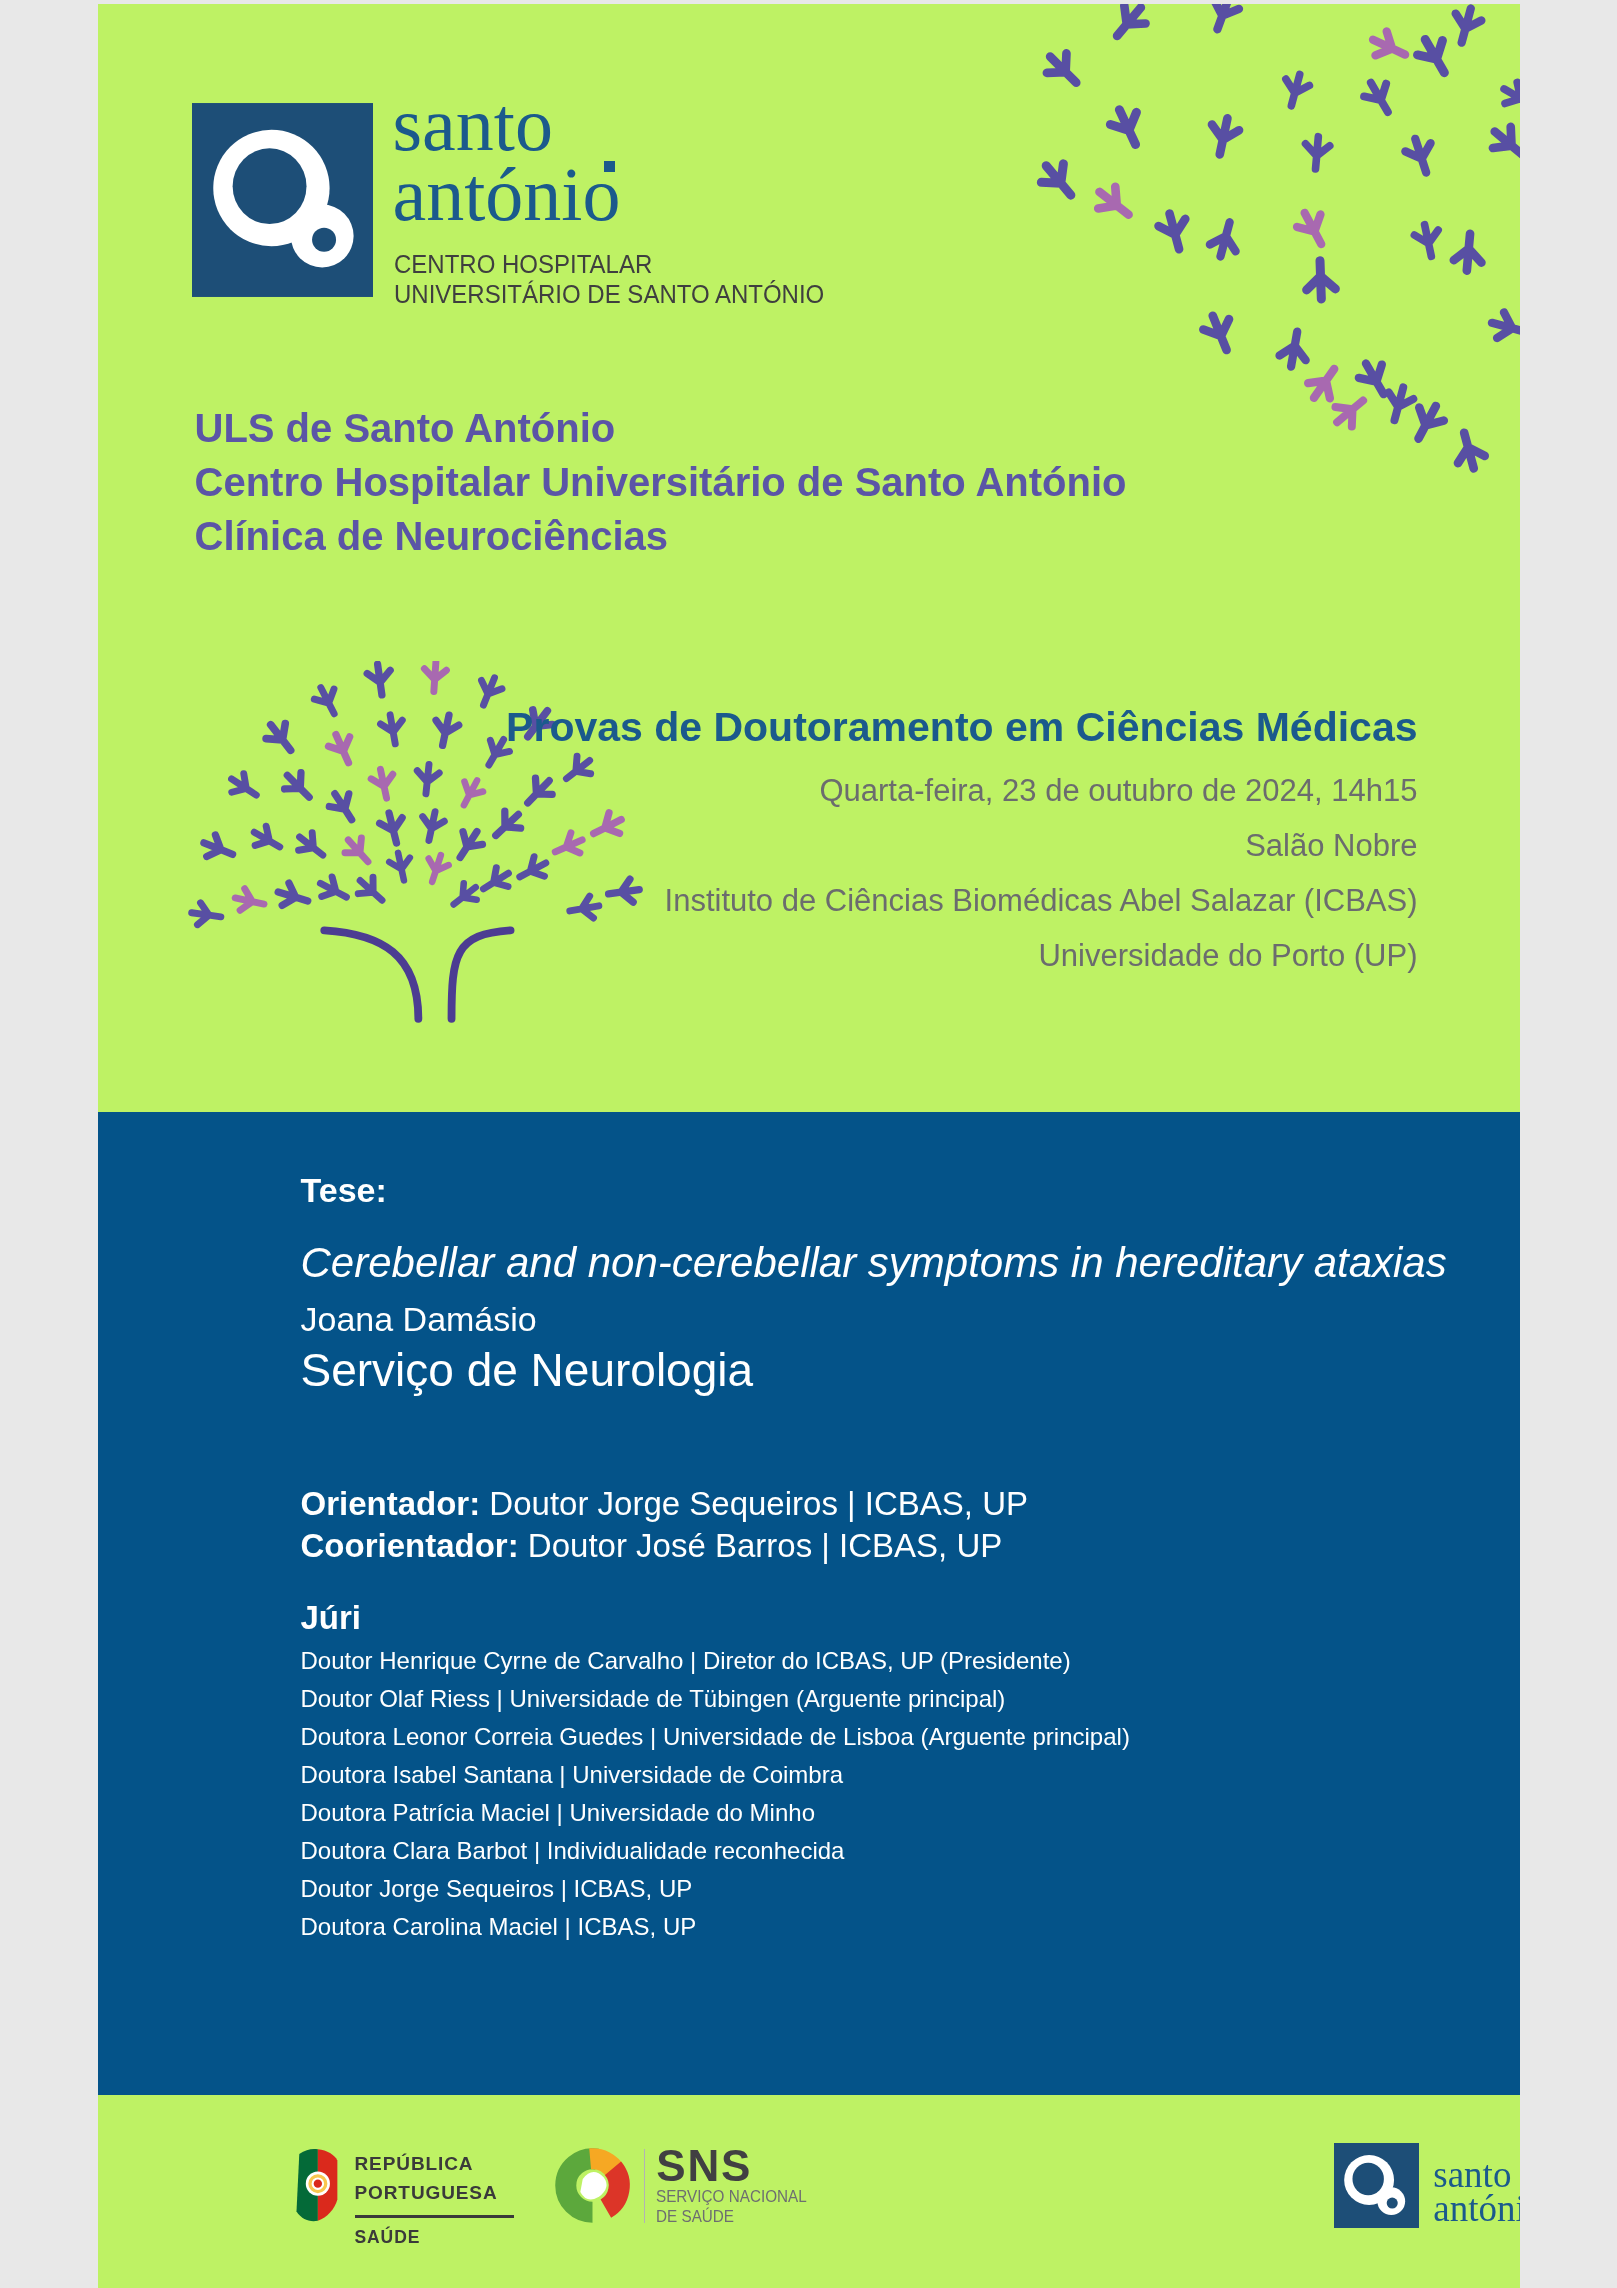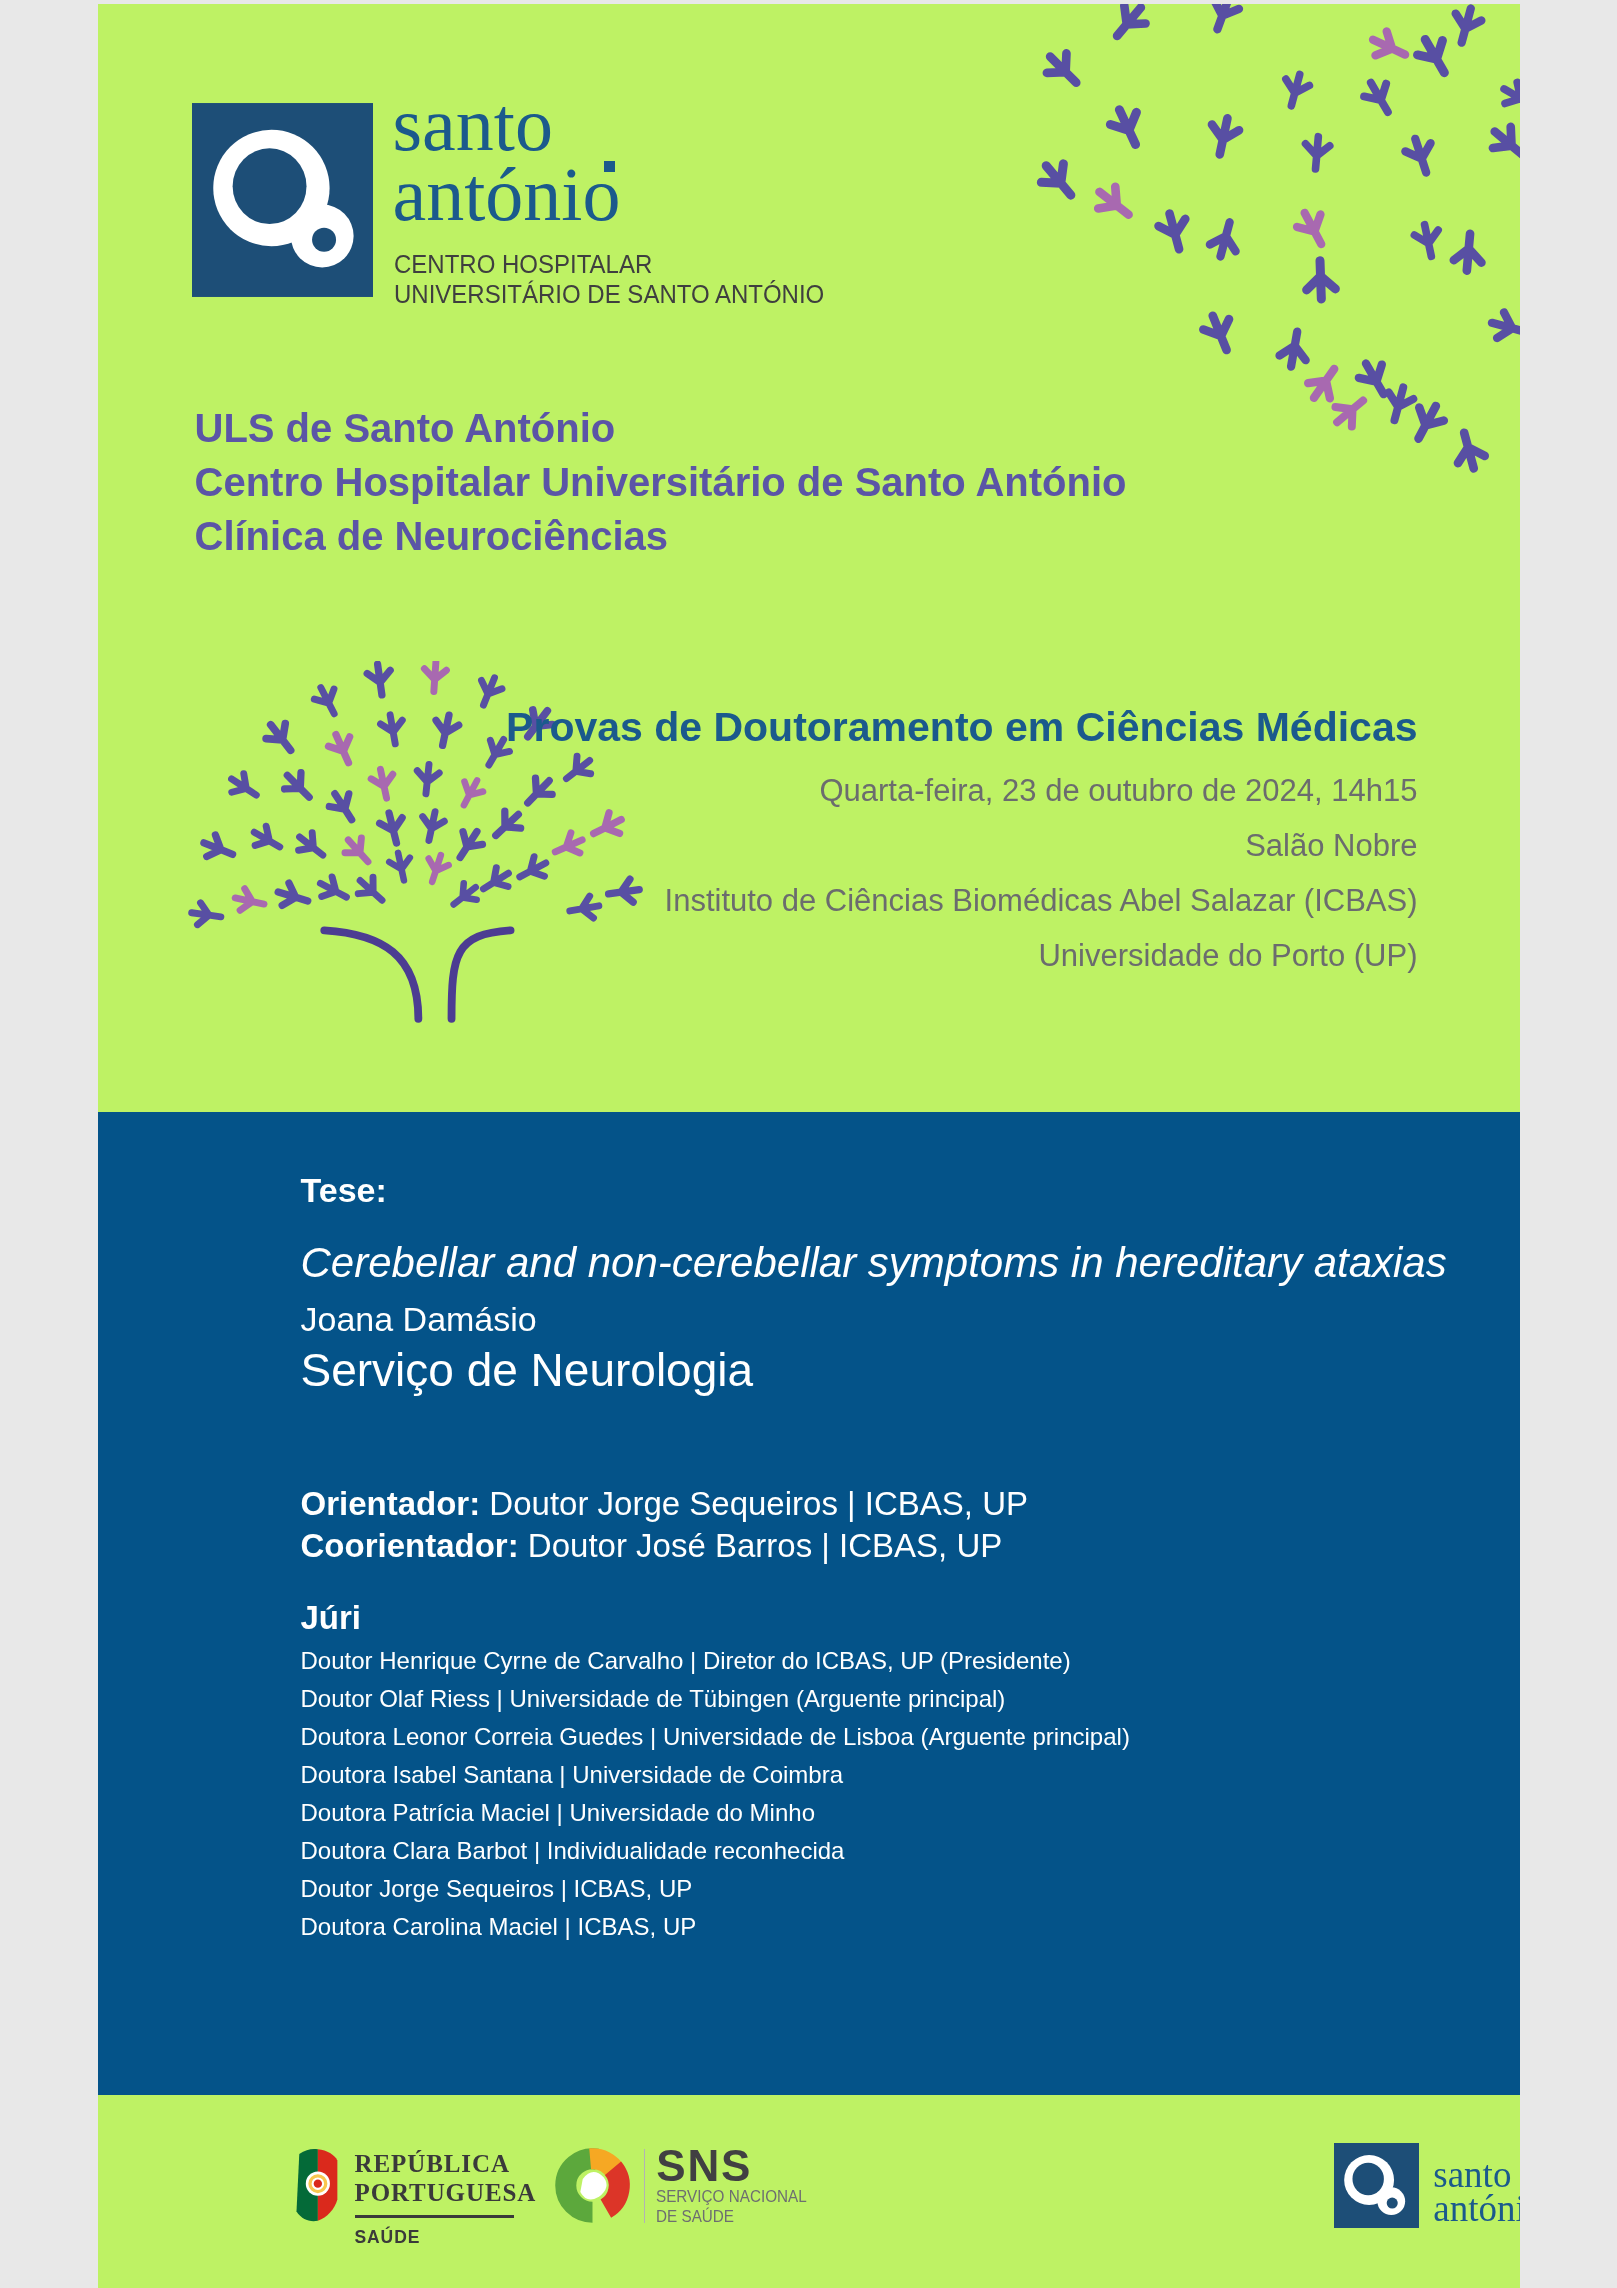--- a/index.html
+++ b/index.html
@@ -39,22 +39,22 @@
   .advisor-line b { font-weight:bold; }
   .adv1 { top:373px; }
   .adv2 { top:415px; }
   .jury-label { top:487px; font-size:33px; font-weight:bold; }
   .jury-list { top:530px; list-style:none; }
   .jury-list li { font-size:24px; line-height:38px; }
   
   .footer-group { position:absolute; top:2141px; display:flex; align-items:flex-start; }
   .rep-group { left:192px; }
   .rep-text { margin-left:13px; padding-top:3.7px; }
-  .rep-text .rline { font-family:Liberation Serif, serif; font-weight:bold; color:#3A3A3A;
-    font-size:25px; line-height:29px; letter-spacing:0.9px; }
+  .rep-text .rline { font-family:Liberation Sans, sans-serif; font-weight:bold; color:#3A3A3A;
+    font-size:19px; line-height:29px; letter-spacing:0.9px; }
   .rep-rule { width:159px; height:2.8px; background:#3A3A3A; margin:8.3px 0 9.2px 0; }
   .rep-sub { font-size:17.5px; font-weight:bold; color:#3A3A3A; letter-spacing:0.9px; }
   .sns-group { left:454px; }
   .uls-group { left:744px; }
   .vbar { width:1.8px; height:74px; background:#B2B2B4; margin:3.7px 11px 0 11px; }
   .sns-text { padding-top:0; }
   .sns-acronym { font-size:44px; font-weight:bold; color:#414042; letter-spacing:1.8px; line-height:42px; }
   .sns-sub { font-size:16.6px; color:#6D6E70; line-height:20px; transform:scaleX(.92); transform-origin:left top; }
   .uls-text { padding-top:5.5px; transform:scaleX(.85); transform-origin:left top; }
   .uls-line1 { font-size:29px; color:#6D6E70; line-height:33px; letter-spacing:0.5px; }

